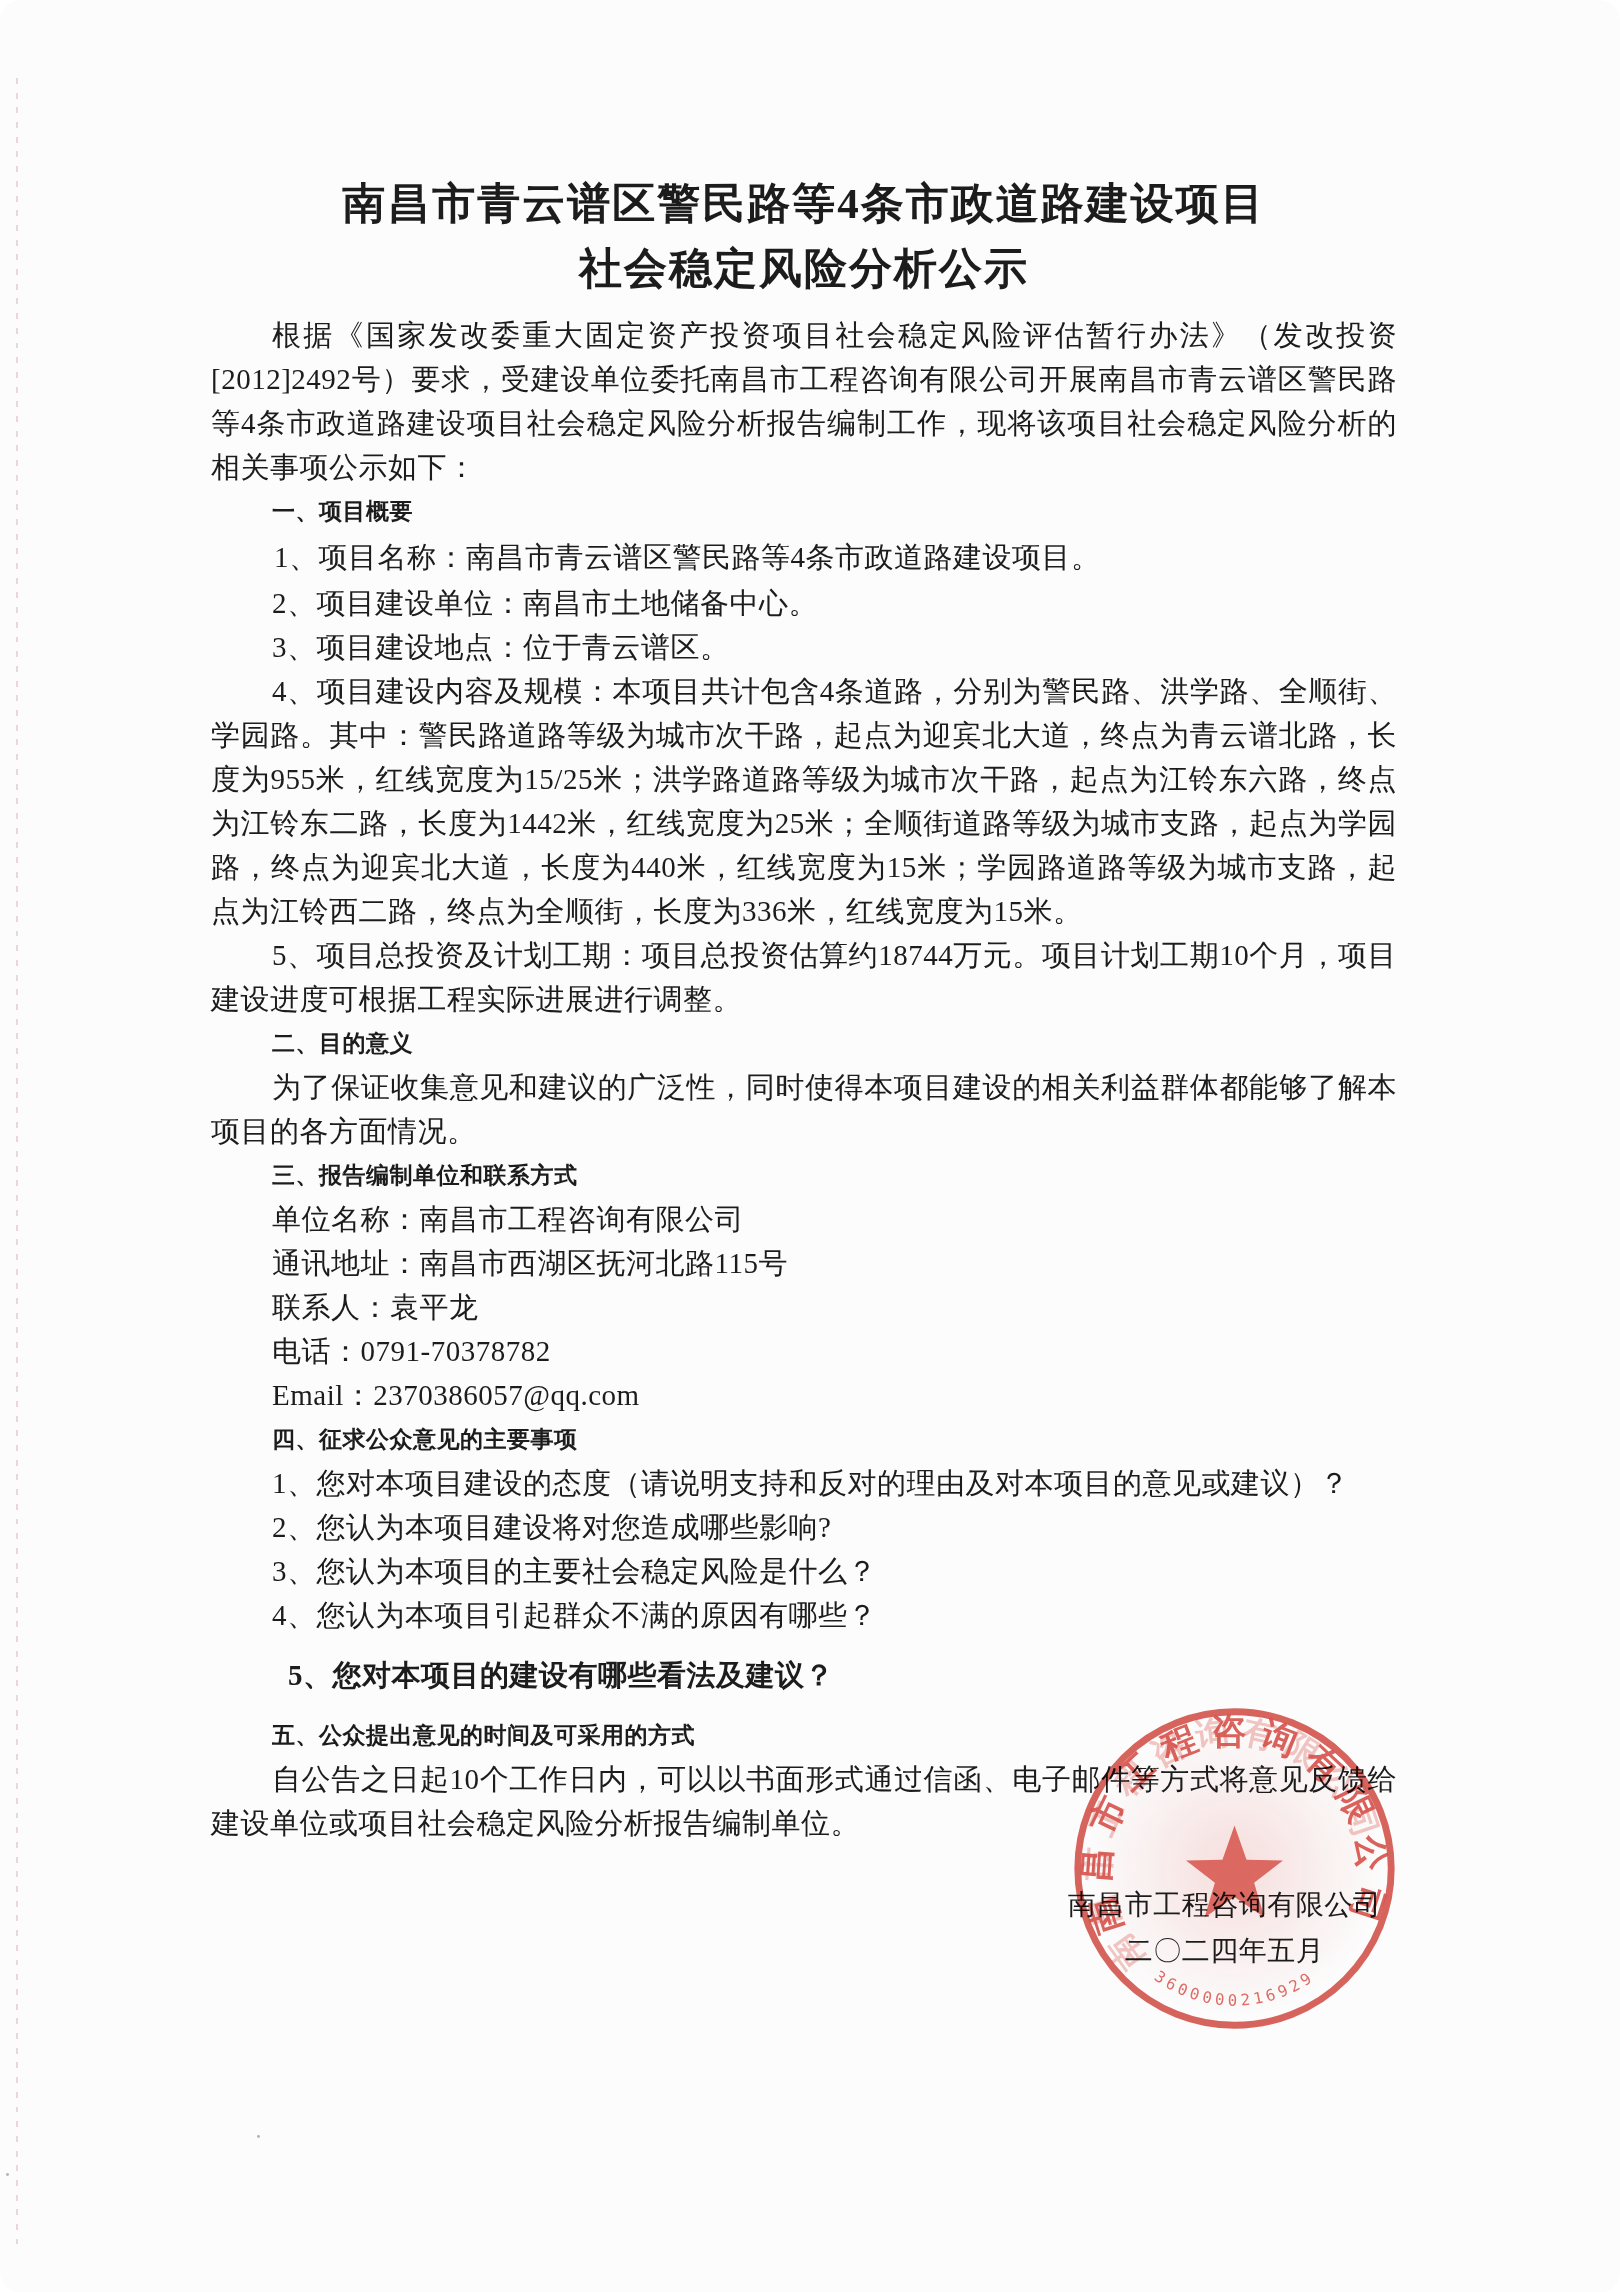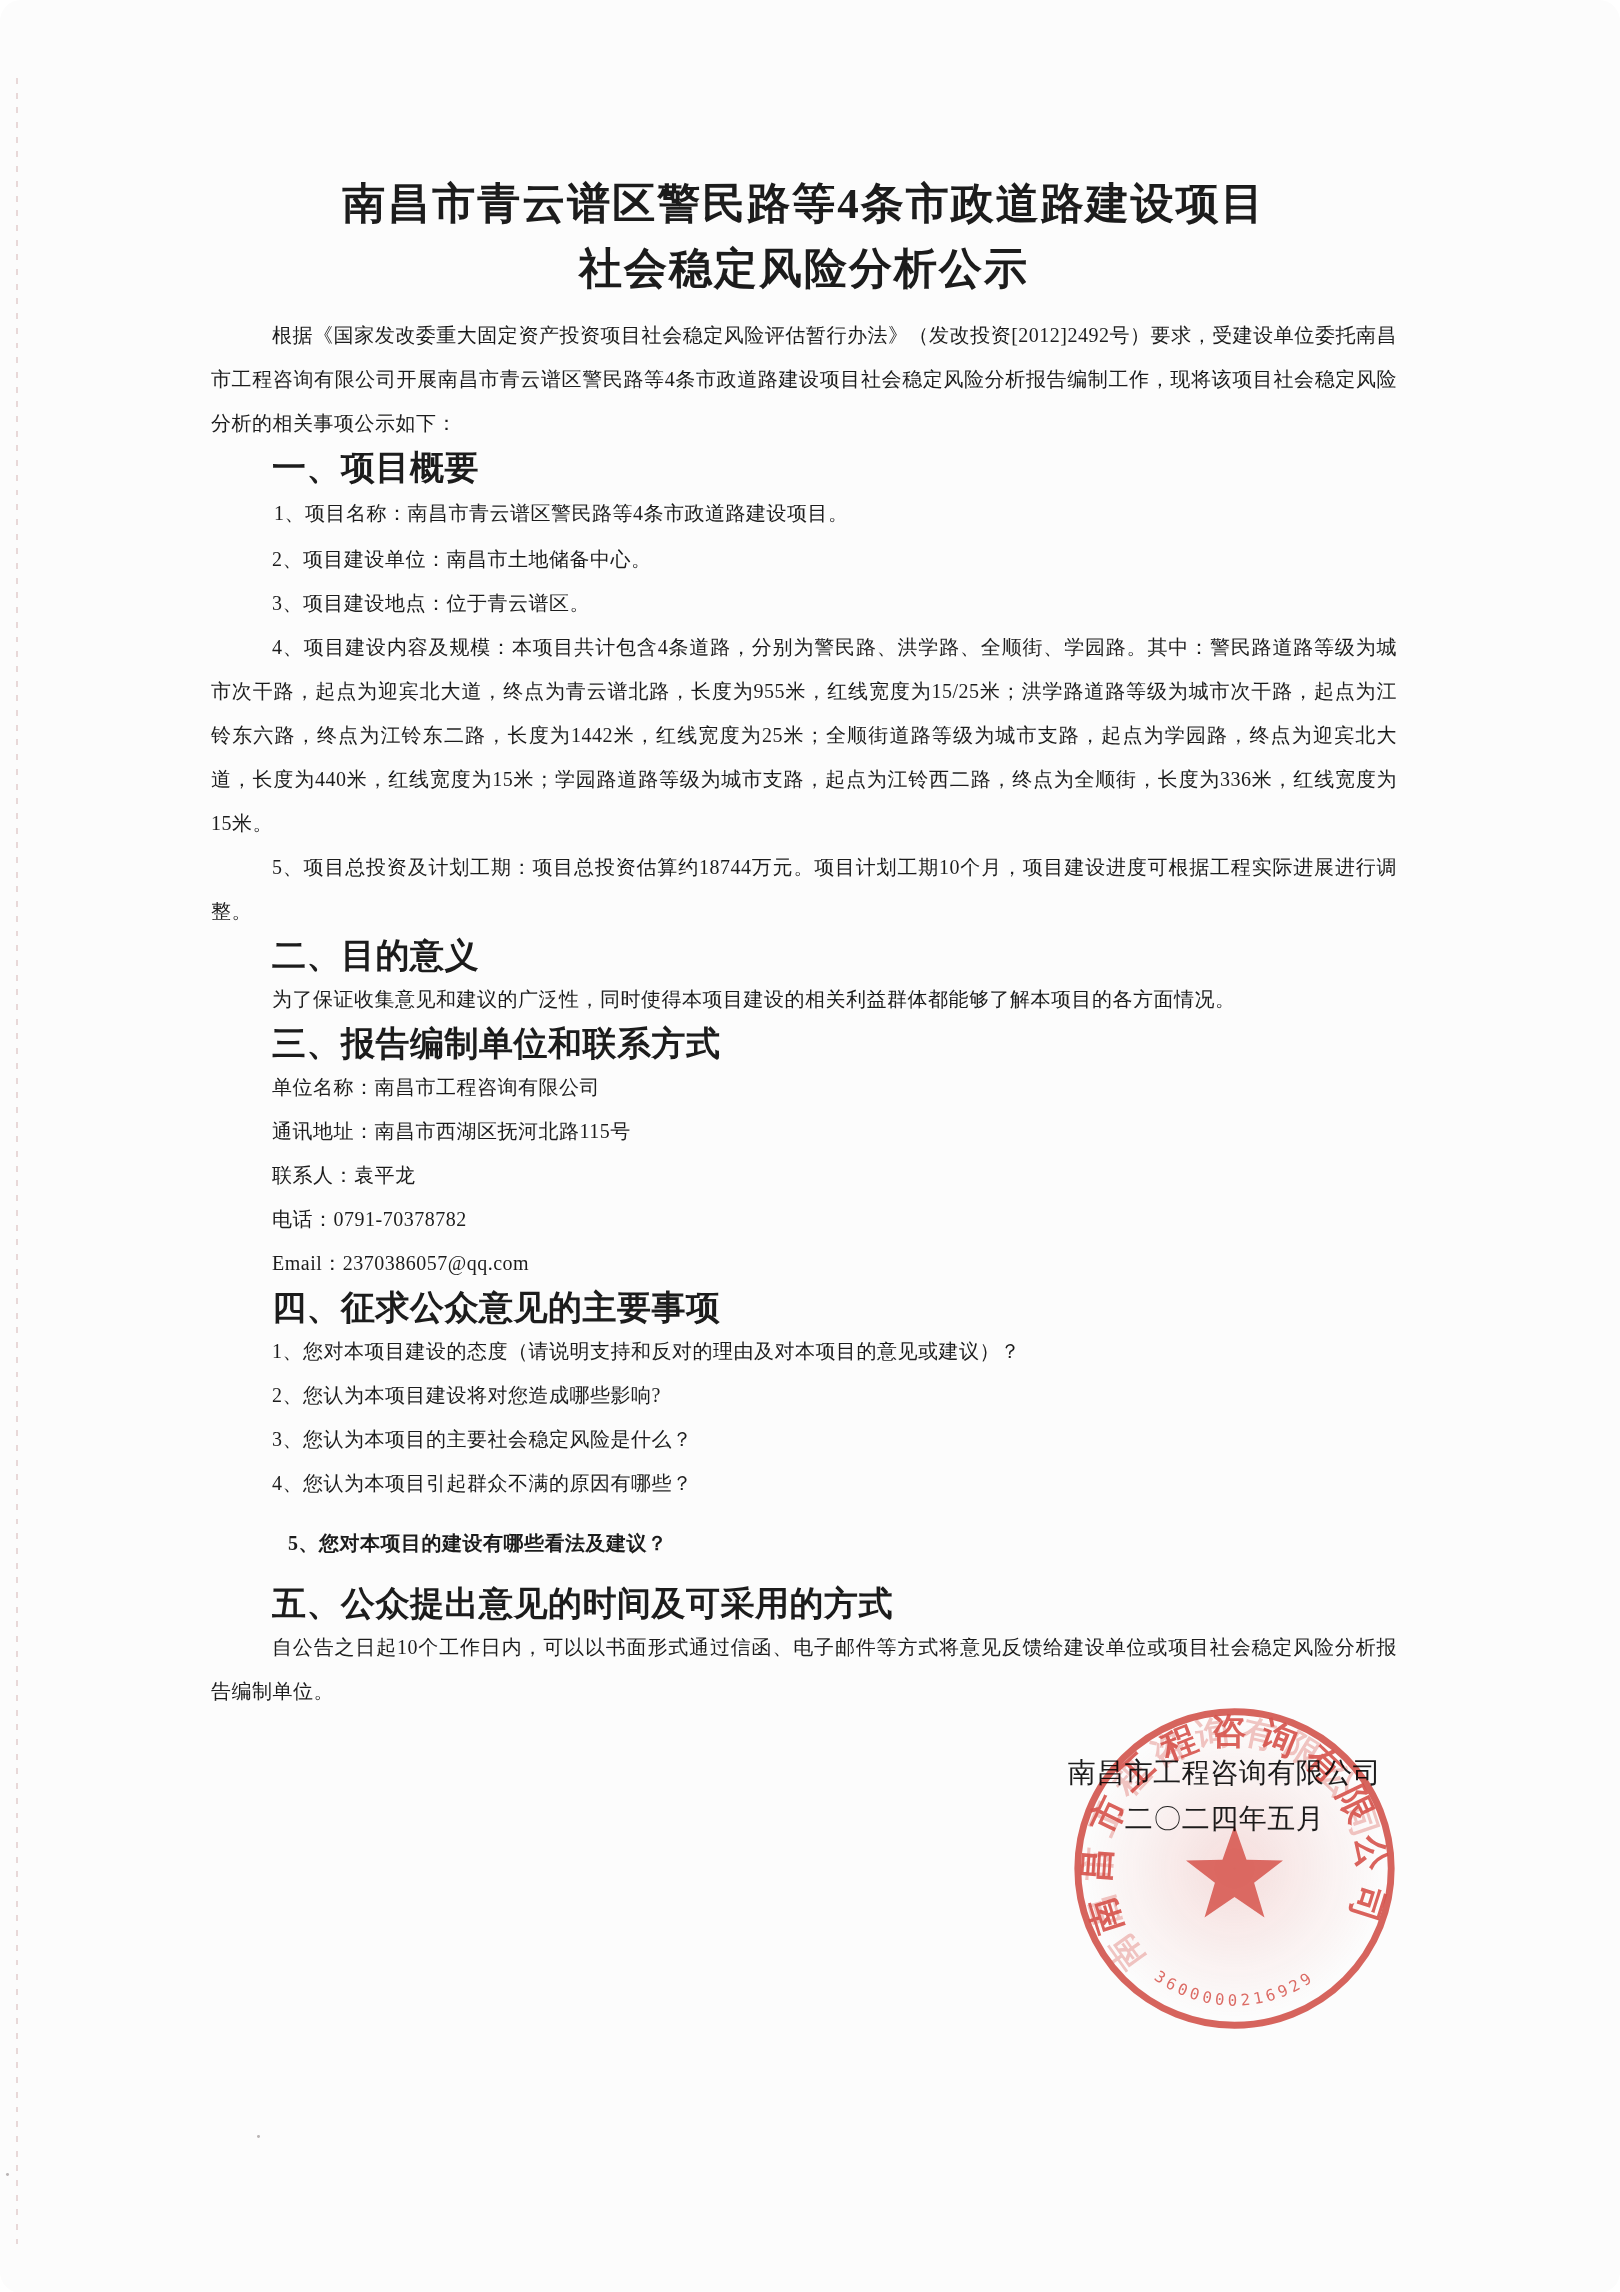--- a/index.html
+++ b/index.html
@@ -14,26 +14,26 @@
   }
   .content{
     position:absolute;left:211px;top:0;width:1186px;
   }
   .doc-title{
     margin-top:171px;
     font-size:43px;line-height:65px;font-weight:bold;
     text-align:center;letter-spacing:2px;
   }
   .para{
-    font-size:20px;line-height:44px;
+    font-size:29px;line-height:44px;
     text-align:justify;text-indent:61px;letter-spacing:0.5px;
   }
   .intro{margin-top:11.8px;}
   .heading{
-    font-size:34px;line-height:44px;font-weight:bold;
+    font-size:23px;line-height:44px;font-weight:bold;
     text-indent:61px;letter-spacing:0.5px;
     font-family:"Liberation Sans","DejaVu Sans",sans-serif;
   }
   .signature{
     margin-top:37px;margin-left:841px;width:345px;
     text-align:center;font-size:28px;line-height:46px;letter-spacing:0.5px;
   }
   .stamp{
     position:absolute;left:1068px;top:1702px;width:333px;height:333px;
     mix-blend-mode:multiply;opacity:0.92;

